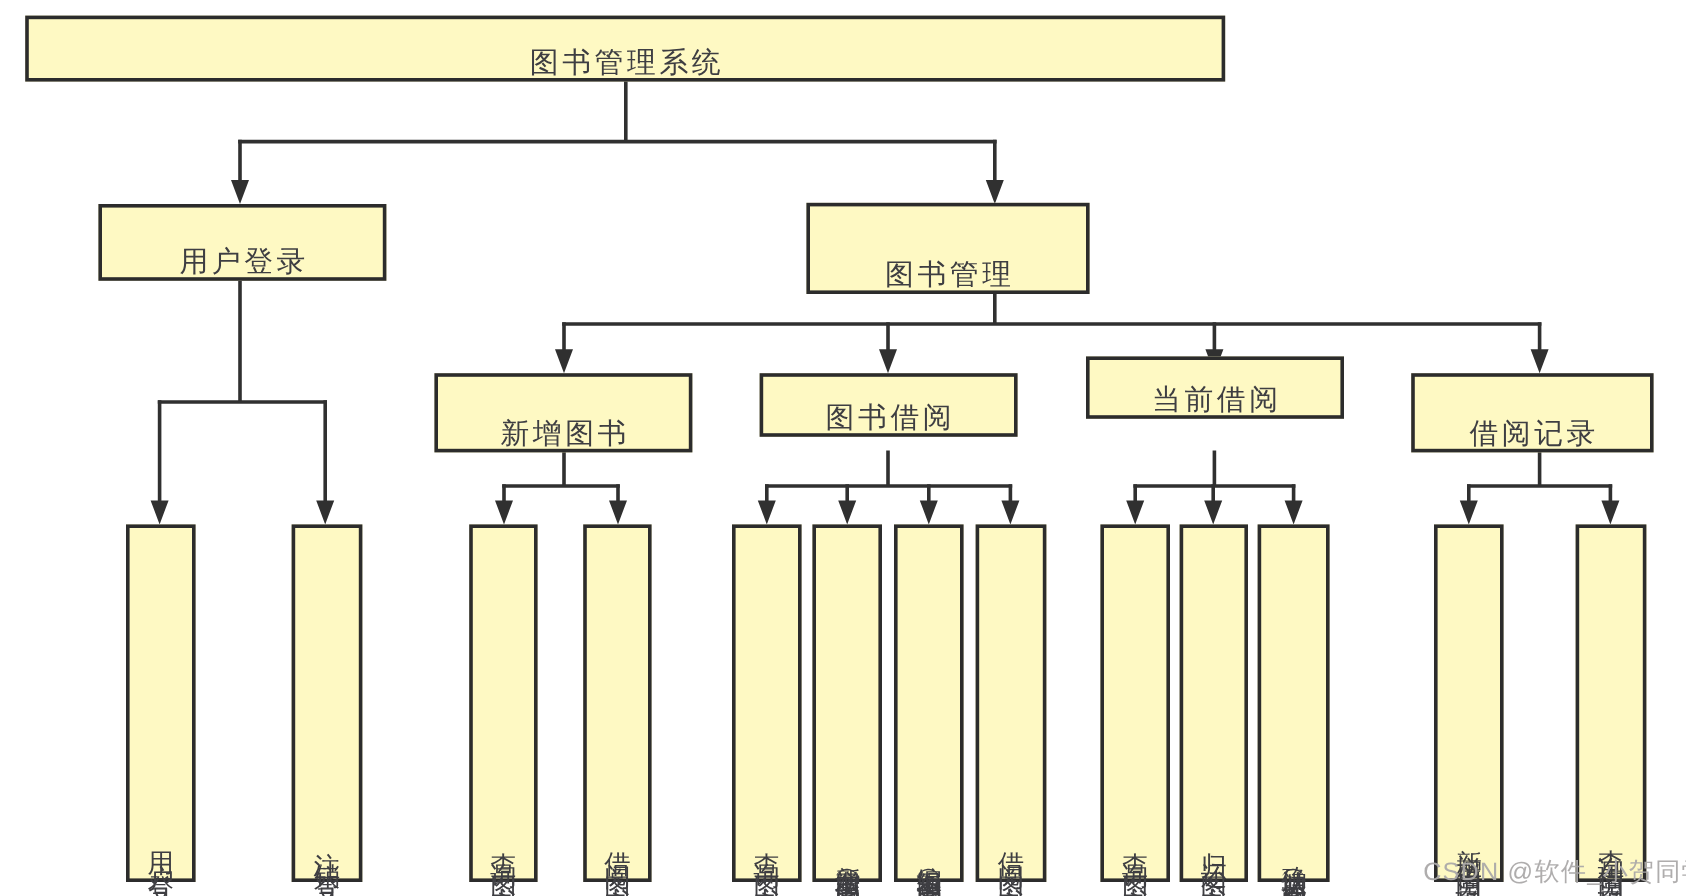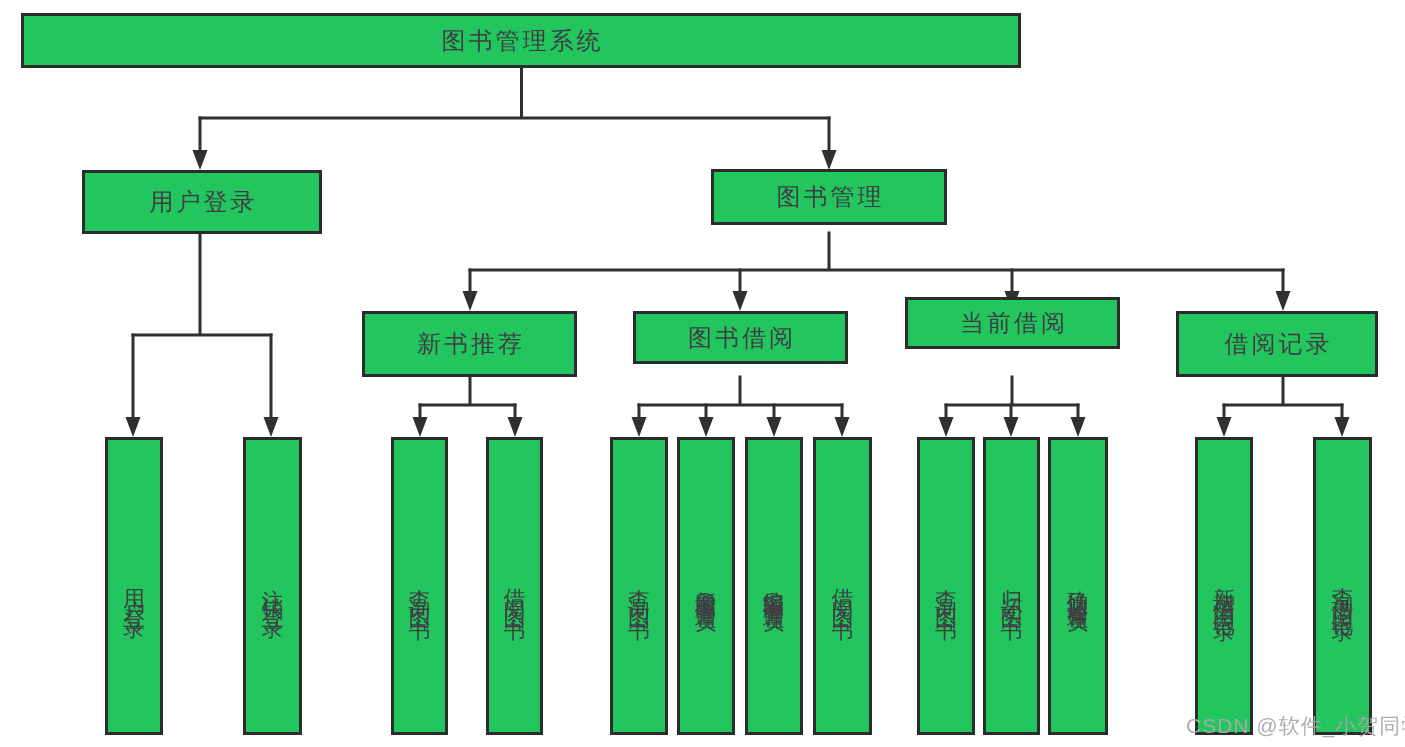--- a/index.html
+++ b/index.html
@@ -9,22 +9,22 @@
     width:1405px;height:747px;
     background:#ffffff;
     font-family:"Liberation Sans","DejaVu Sans",sans-serif;
     overflow:hidden;
   }
   #wires{position:absolute;left:0;top:0;z-index:1;}
   .box{
     position:absolute;
     box-sizing:border-box;
     border:3px solid #2c2c2c;
-    background:#22c55e;
-    display:flex;align-items:center;justify-content:center;
+    background:#fef9c3;
+    display:flex;align-items:flex-end;justify-content:center;
     z-index:2;
   }
   .hlabel{
     font-size:24px;color:#3e3e42;letter-spacing:3px;
     white-space:nowrap;line-height:1;padding-left:3px;
   }
   .vlabel{
     writing-mode:vertical-rl;
     text-orientation:mixed;
     font-size:22px;color:#3e3e42;
@@ -75,26 +75,26 @@
              M1216.5 417 L1231.5 417 L1224 437 Z  M1334.5 417 L1349.5 417 L1342 437 Z"></path>
   </svg>
 
   <div class="box" style="left:21px;top:13px;width:1000px;height:55px">
     <span class="hlabel">图书管理系统</span>
   </div>
 
   <div class="box" style="left:82px;top:170px;width:240px;height:64px">
     <span class="hlabel">用户登录</span>
   </div>
-  <div class="box" style="left:711px;top:169px;width:236px;height:56px">
+  <div class="box" style="left:672px;top:169px;width:236px;height:76px">
     <span class="hlabel">图书管理</span>
   </div>
 
   <div class="box" style="left:362px;top:311px;width:215px;height:66px">
-    <span class="hlabel">新书推荐</span>
+    <span class="hlabel">新增图书</span>
   </div>
   <div class="box" style="left:633px;top:311px;width:215px;height:53px">
     <span class="hlabel">图书借阅</span>
   </div>
   <div class="box" style="left:905px;top:297px;width:215px;height:52px">
     <span class="hlabel">当前借阅</span>
   </div>
   <div class="box" style="left:1176px;top:311px;width:202px;height:66px">
     <span class="hlabel">借阅记录</span>
   </div>

